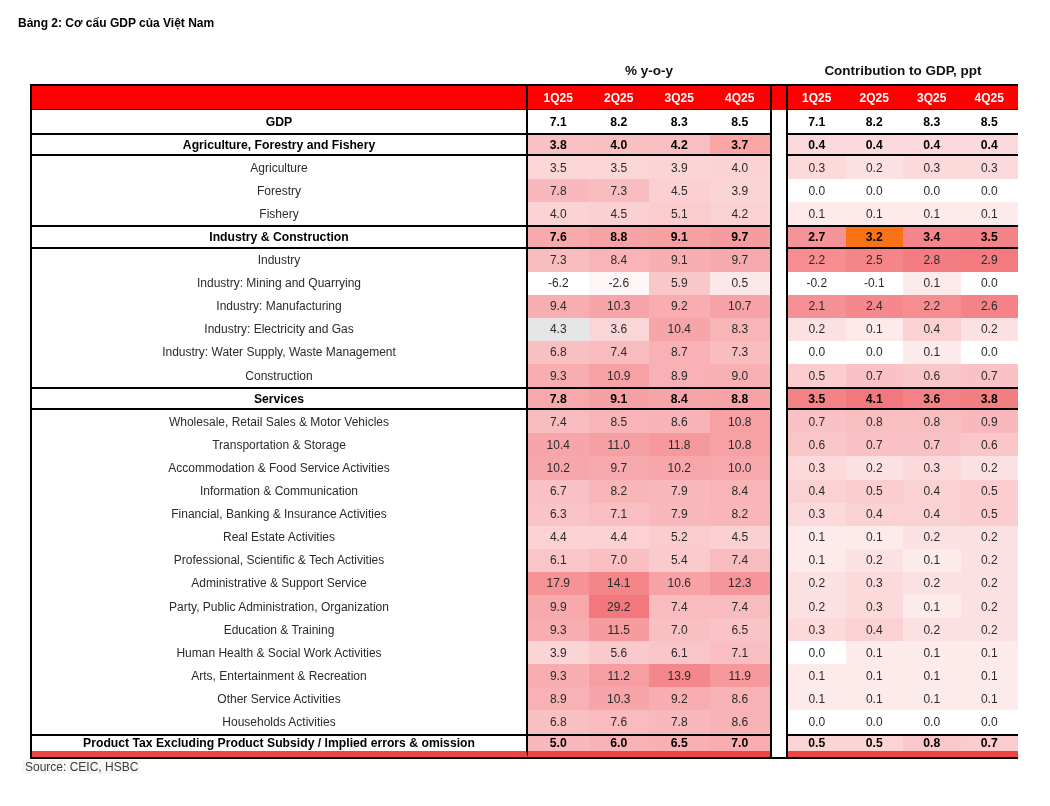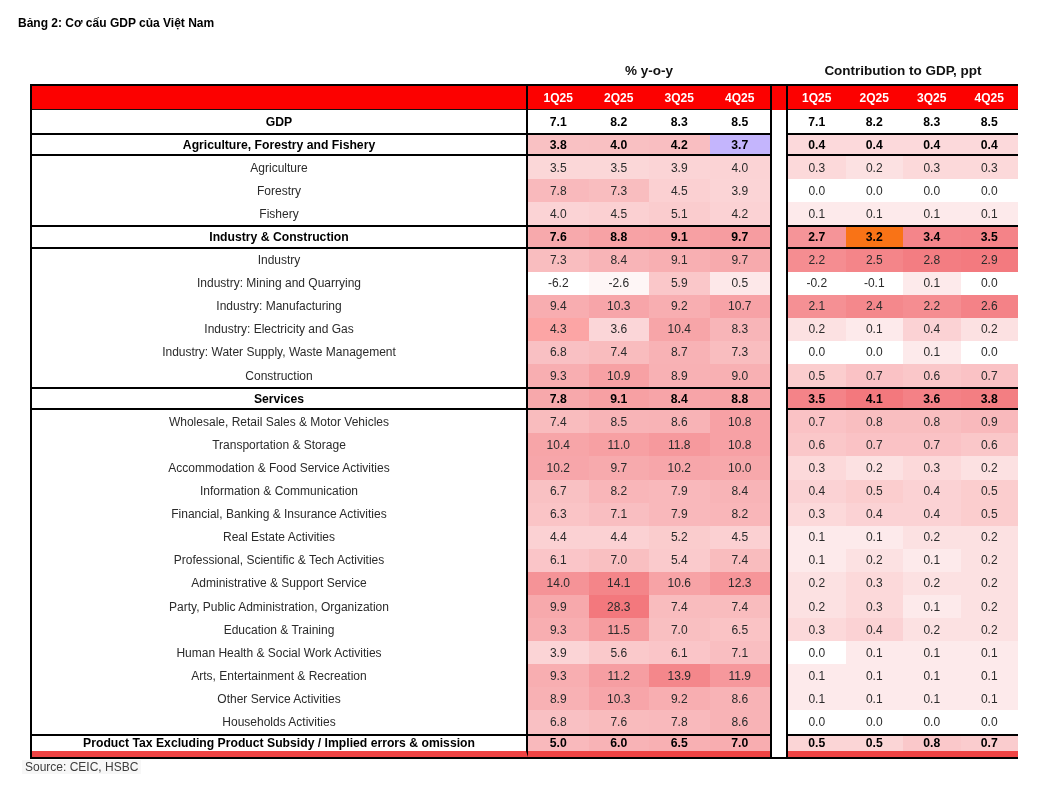--- a/index.html
+++ b/index.html
@@ -53,21 +53,21 @@
       <div class="cell  bold">8.5</div>
       <div class="cell gapcol"></div>
       <div class="cell  bold">7.1</div>
       <div class="cell  bold">8.2</div>
       <div class="cell  bold">8.3</div>
       <div class="cell  bold">8.5</div>
       <div class="cell lblcol bold sec-border">Agriculture, Forestry and Fishery</div>
       <div class="cell  bold sec-border" style="background: rgb(249, 193, 195);">3.8</div>
       <div class="cell  bold sec-border" style="background: rgb(249, 192, 194);">4.0</div>
       <div class="cell  bold sec-border" style="background: rgb(249, 190, 193);">4.2</div>
-      <div class="cell  bold sec-border" style="background: #c4b5fd;">3.7</div>
+      <div class="cell  bold sec-border" style="background: #fca5a5;">3.7</div>
       <div class="cell gapcol"></div>
       <div class="cell  bold sec-border" style="background: rgb(252, 217, 219);">0.4</div>
       <div class="cell  bold sec-border" style="background: rgb(252, 217, 219);">0.4</div>
       <div class="cell  bold sec-border" style="background: rgb(252, 217, 219);">0.4</div>
       <div class="cell  bold sec-border" style="background: rgb(252, 217, 219);">0.4</div>
       <div class="cell lblcol">Agriculture</div>
       <div class="cell " style="background: rgb(251, 215, 216);">3.5</div>
       <div class="cell " style="background: rgb(251, 215, 216);">3.5</div>
       <div class="cell " style="background: rgb(251, 212, 214);">3.9</div>
       <div class="cell " style="background: rgb(251, 211, 213);">4.0</div>
@@ -130,21 +130,21 @@
       <div class="cell " style="background: rgb(248, 173, 176);">9.4</div>
       <div class="cell " style="background: rgb(247, 165, 169);">10.3</div>
       <div class="cell " style="background: rgb(248, 174, 177);">9.2</div>
       <div class="cell " style="background: rgb(247, 162, 166);">10.7</div>
       <div class="cell gapcol"></div>
       <div class="cell " style="background: rgb(245, 144, 148);">2.1</div>
       <div class="cell " style="background: rgb(244, 136, 140);">2.4</div>
       <div class="cell " style="background: rgb(245, 141, 145);">2.2</div>
       <div class="cell " style="background: rgb(244, 130, 135);">2.6</div>
       <div class="cell lblcol">Industry: Electricity and Gas</div>
-      <div class="cell " style="background: #fca5a5;">4.3</div>
+      <div class="cell " style="background: #e5e5e5;">4.3</div>
       <div class="cell " style="background: rgb(251, 214, 216);">3.6</div>
       <div class="cell " style="background: rgb(247, 165, 168);">10.4</div>
       <div class="cell " style="background: rgb(248, 181, 184);">8.3</div>
       <div class="cell gapcol"></div>
       <div class="cell " style="background: rgb(252, 225, 226);">0.2</div>
       <div class="cell " style="background: rgb(253, 234, 235);">0.1</div>
       <div class="cell " style="background: rgb(251, 210, 212);">0.4</div>
       <div class="cell " style="background: rgb(252, 225, 226);">0.2</div>
       <div class="cell lblcol">Industry: Water Supply, Waste Management</div>
       <div class="cell " style="background: rgb(249, 192, 195);">6.8</div>
@@ -240,32 +240,32 @@
       <div class="cell " style="background: rgb(250, 197, 200);">6.1</div>
       <div class="cell " style="background: rgb(249, 191, 193);">7.0</div>
       <div class="cell " style="background: rgb(250, 202, 204);">5.4</div>
       <div class="cell " style="background: rgb(249, 188, 190);">7.4</div>
       <div class="cell gapcol"></div>
       <div class="cell " style="background: rgb(253, 234, 235);">0.1</div>
       <div class="cell " style="background: rgb(252, 225, 226);">0.2</div>
       <div class="cell " style="background: rgb(253, 234, 235);">0.1</div>
       <div class="cell " style="background: rgb(252, 225, 226);">0.2</div>
       <div class="cell lblcol">Administrative &amp; Support Service</div>
-      <div class="cell " style="background: rgb(245, 147, 151);">14.0</div>
+      <div class="cell " style="background: rgb(245, 147, 151);">17.9</div>
       <div class="cell " style="background: rgb(244, 133, 137);">14.1</div>
       <div class="cell " style="background: rgb(247, 163, 166);">10.6</div>
       <div class="cell " style="background: rgb(246, 149, 153);">12.3</div>
       <div class="cell gapcol"></div>
       <div class="cell " style="background: rgb(252, 225, 226);">0.2</div>
       <div class="cell " style="background: rgb(252, 217, 218);">0.3</div>
       <div class="cell " style="background: rgb(252, 225, 226);">0.2</div>
       <div class="cell " style="background: rgb(252, 225, 226);">0.2</div>
       <div class="cell lblcol">Party, Public Administration, Organization</div>
       <div class="cell " style="background: rgb(247, 169, 172);">9.9</div>
-      <div class="cell " style="background: rgb(243, 120, 125);">28.3</div>
+      <div class="cell " style="background: rgb(243, 120, 125);">29.2</div>
       <div class="cell " style="background: rgb(249, 188, 190);">7.4</div>
       <div class="cell " style="background: rgb(249, 188, 190);">7.4</div>
       <div class="cell gapcol"></div>
       <div class="cell " style="background: rgb(252, 225, 226);">0.2</div>
       <div class="cell " style="background: rgb(252, 217, 218);">0.3</div>
       <div class="cell " style="background: rgb(253, 234, 235);">0.1</div>
       <div class="cell " style="background: rgb(252, 225, 226);">0.2</div>
       <div class="cell lblcol">Education &amp; Training</div>
       <div class="cell " style="background: rgb(248, 174, 177);">9.3</div>
       <div class="cell " style="background: rgb(246, 156, 159);">11.5</div>

